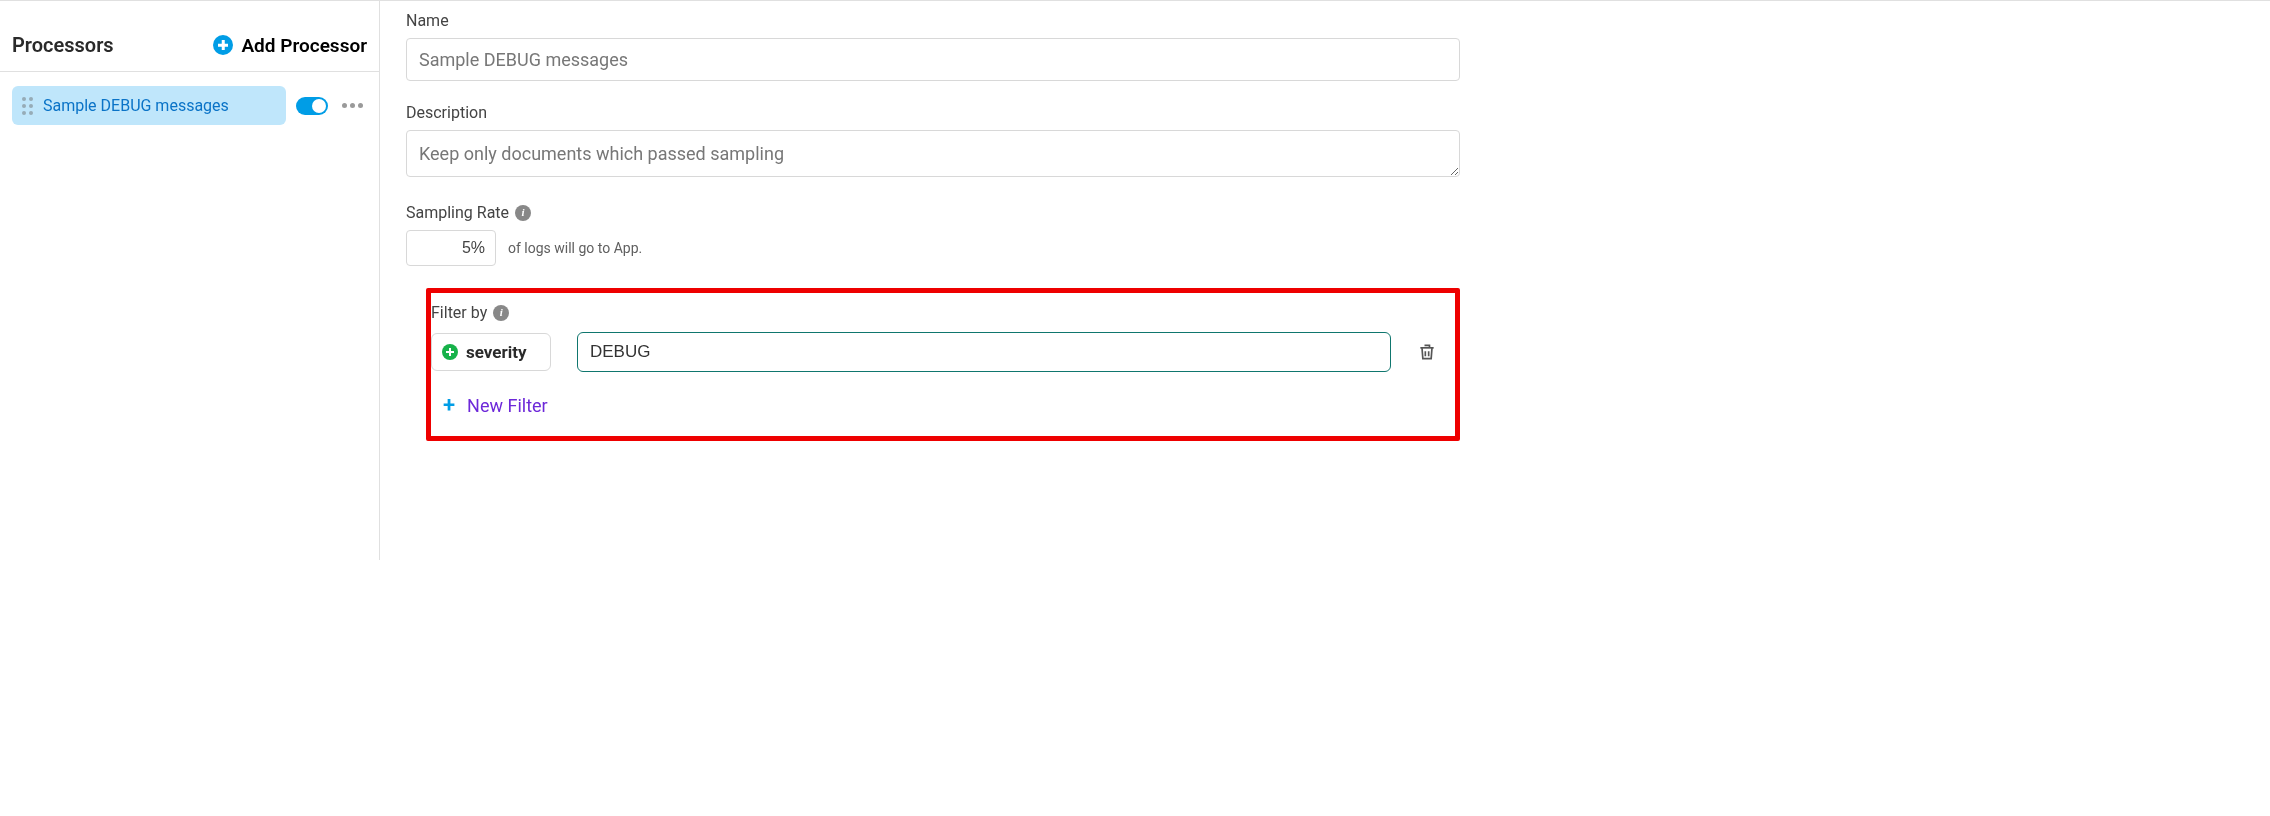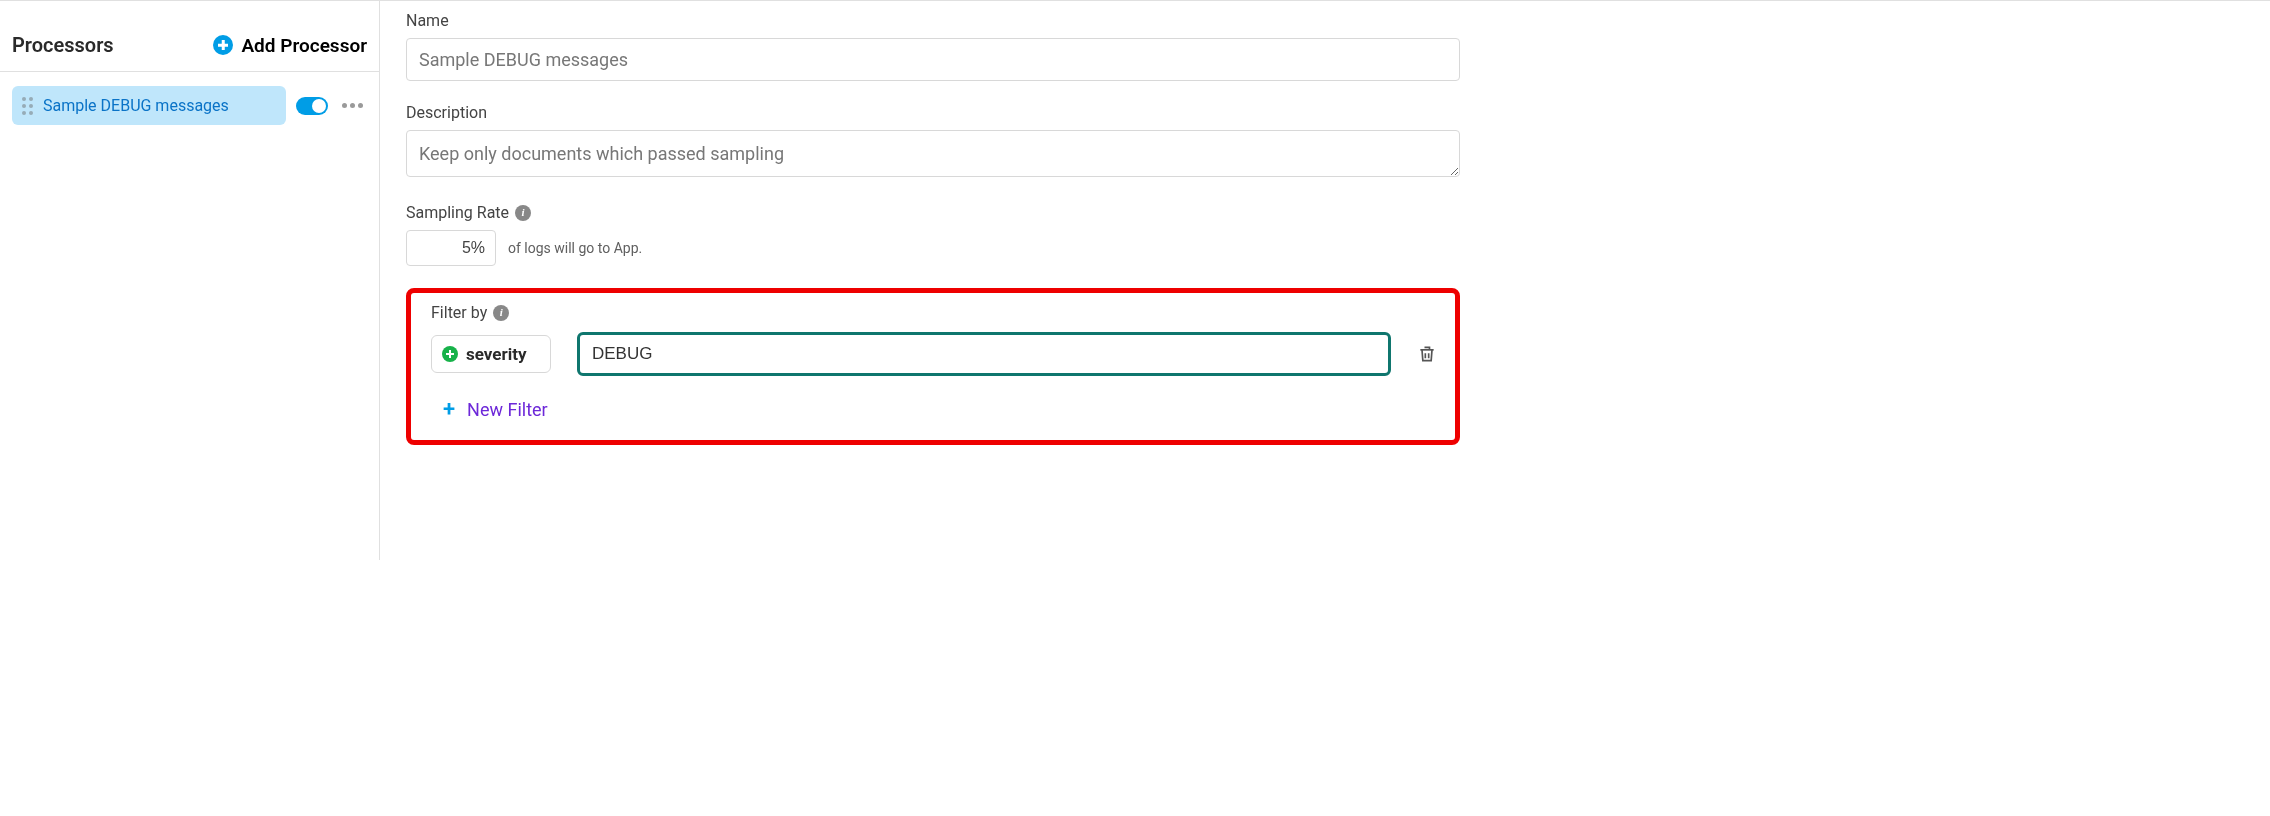--- a/index.html
+++ b/index.html
@@ -151,24 +151,25 @@
     padding:8px 10px;
     font-size:16px;
     text-align:right;
     color:#444;
   }
   .rate-suffix{ font-size:14px; color:#606060; }
 
   
   .filter-section {
     border:5px solid #ee0000;
-    border-radius:8px;
-    padding: 10px 18px 16px 20px;
+    border-radius:2px;
+    padding: 10px 18px 16px 0;
     margin-top:4px;
     position:relative;
+    margin-left:20px;
   }
   .filter-row{
     display:flex;
     align-items:center;
     gap:26px;
     margin:10px 0 14px 0;
   }
   .filter-key{
     display:flex;
     align-items:center;
@@ -183,21 +184,21 @@
     width:16px;height:16px;background:#17b24a;border-radius:50%;position:relative;flex-shrink:0;
   }
   .green-add::before,.green-add::after{
     content:"";position:absolute;background:#fff;left:50%;top:50%;transform:translate(-50%,-50%);
   }
   .green-add::before{width:8px;height:2px;}
   .green-add::after{width:2px;height:8px;}
   .filter-key-label{font-weight:700;font-size:17px;}
   .filter-value{
     flex:1;
-    border:3px solid #0f766e;
+    border:1px solid #0f766e;
     border-radius:6px;
     padding:9px 12px;
     font-size:17px;
     color:#333;
   }
   .trash{
     width:20px; cursor:pointer; color:#555; flex-shrink:0;
   }
   .new-filter{
     display:flex;

